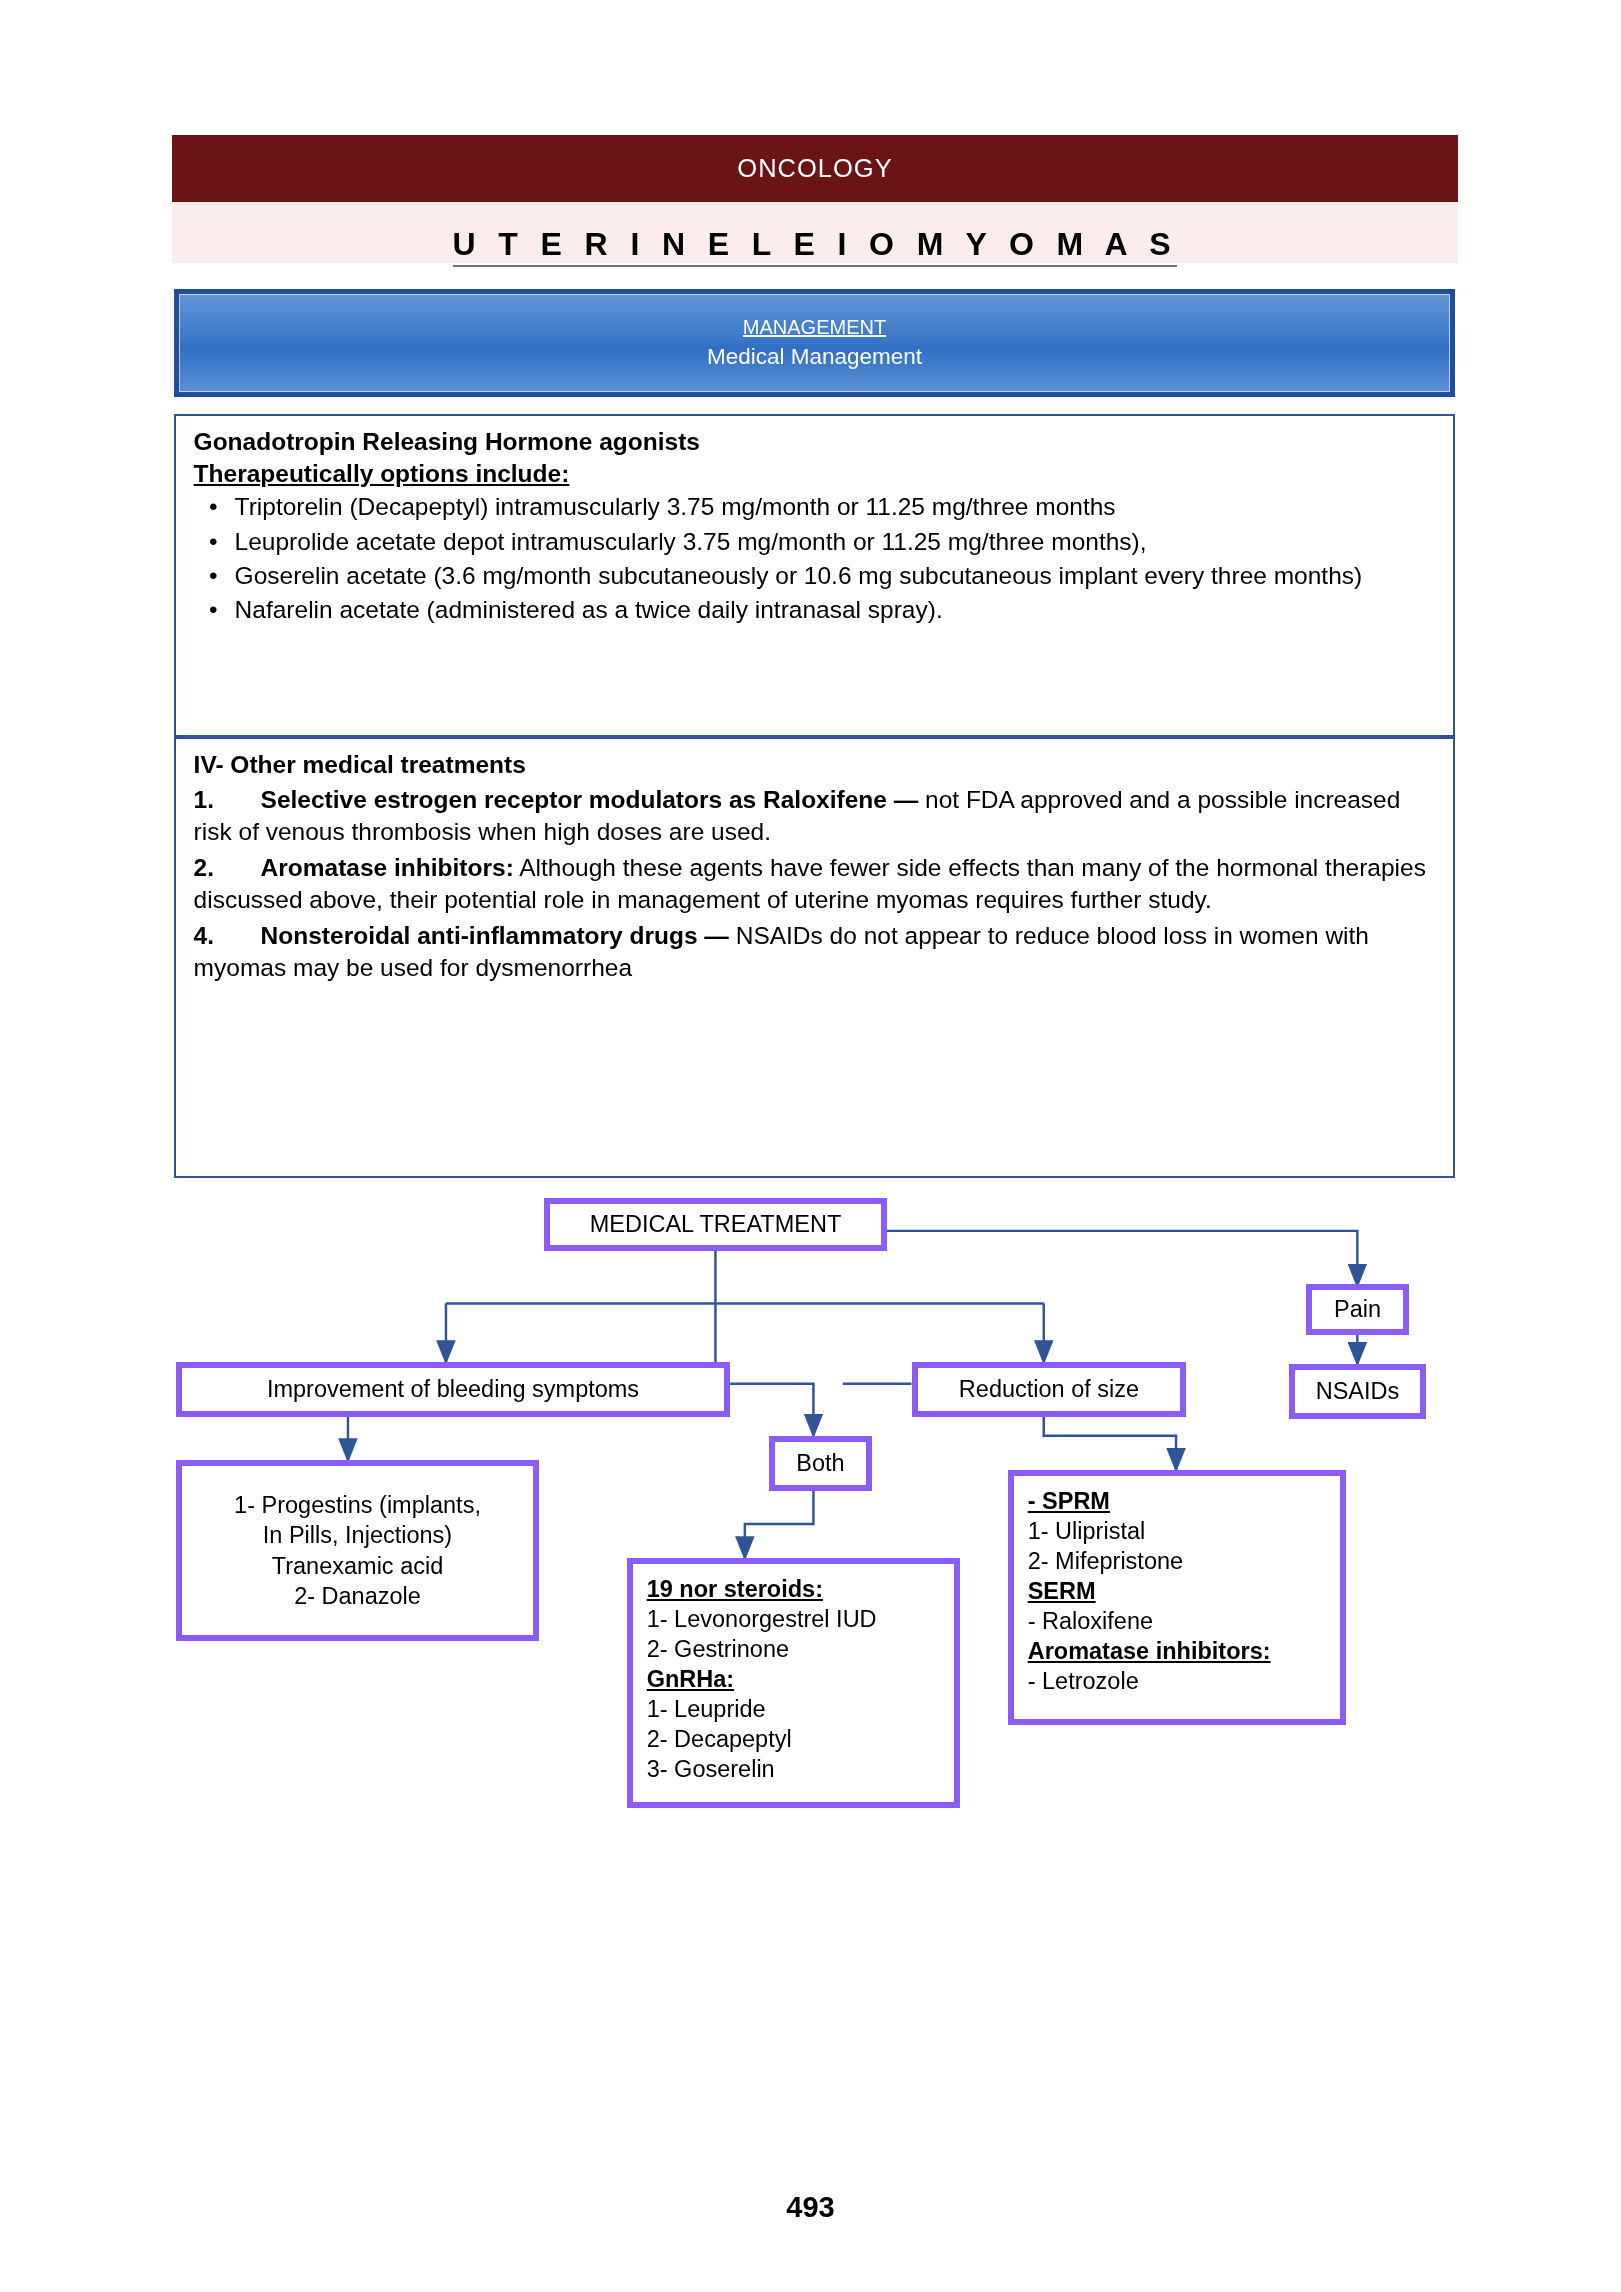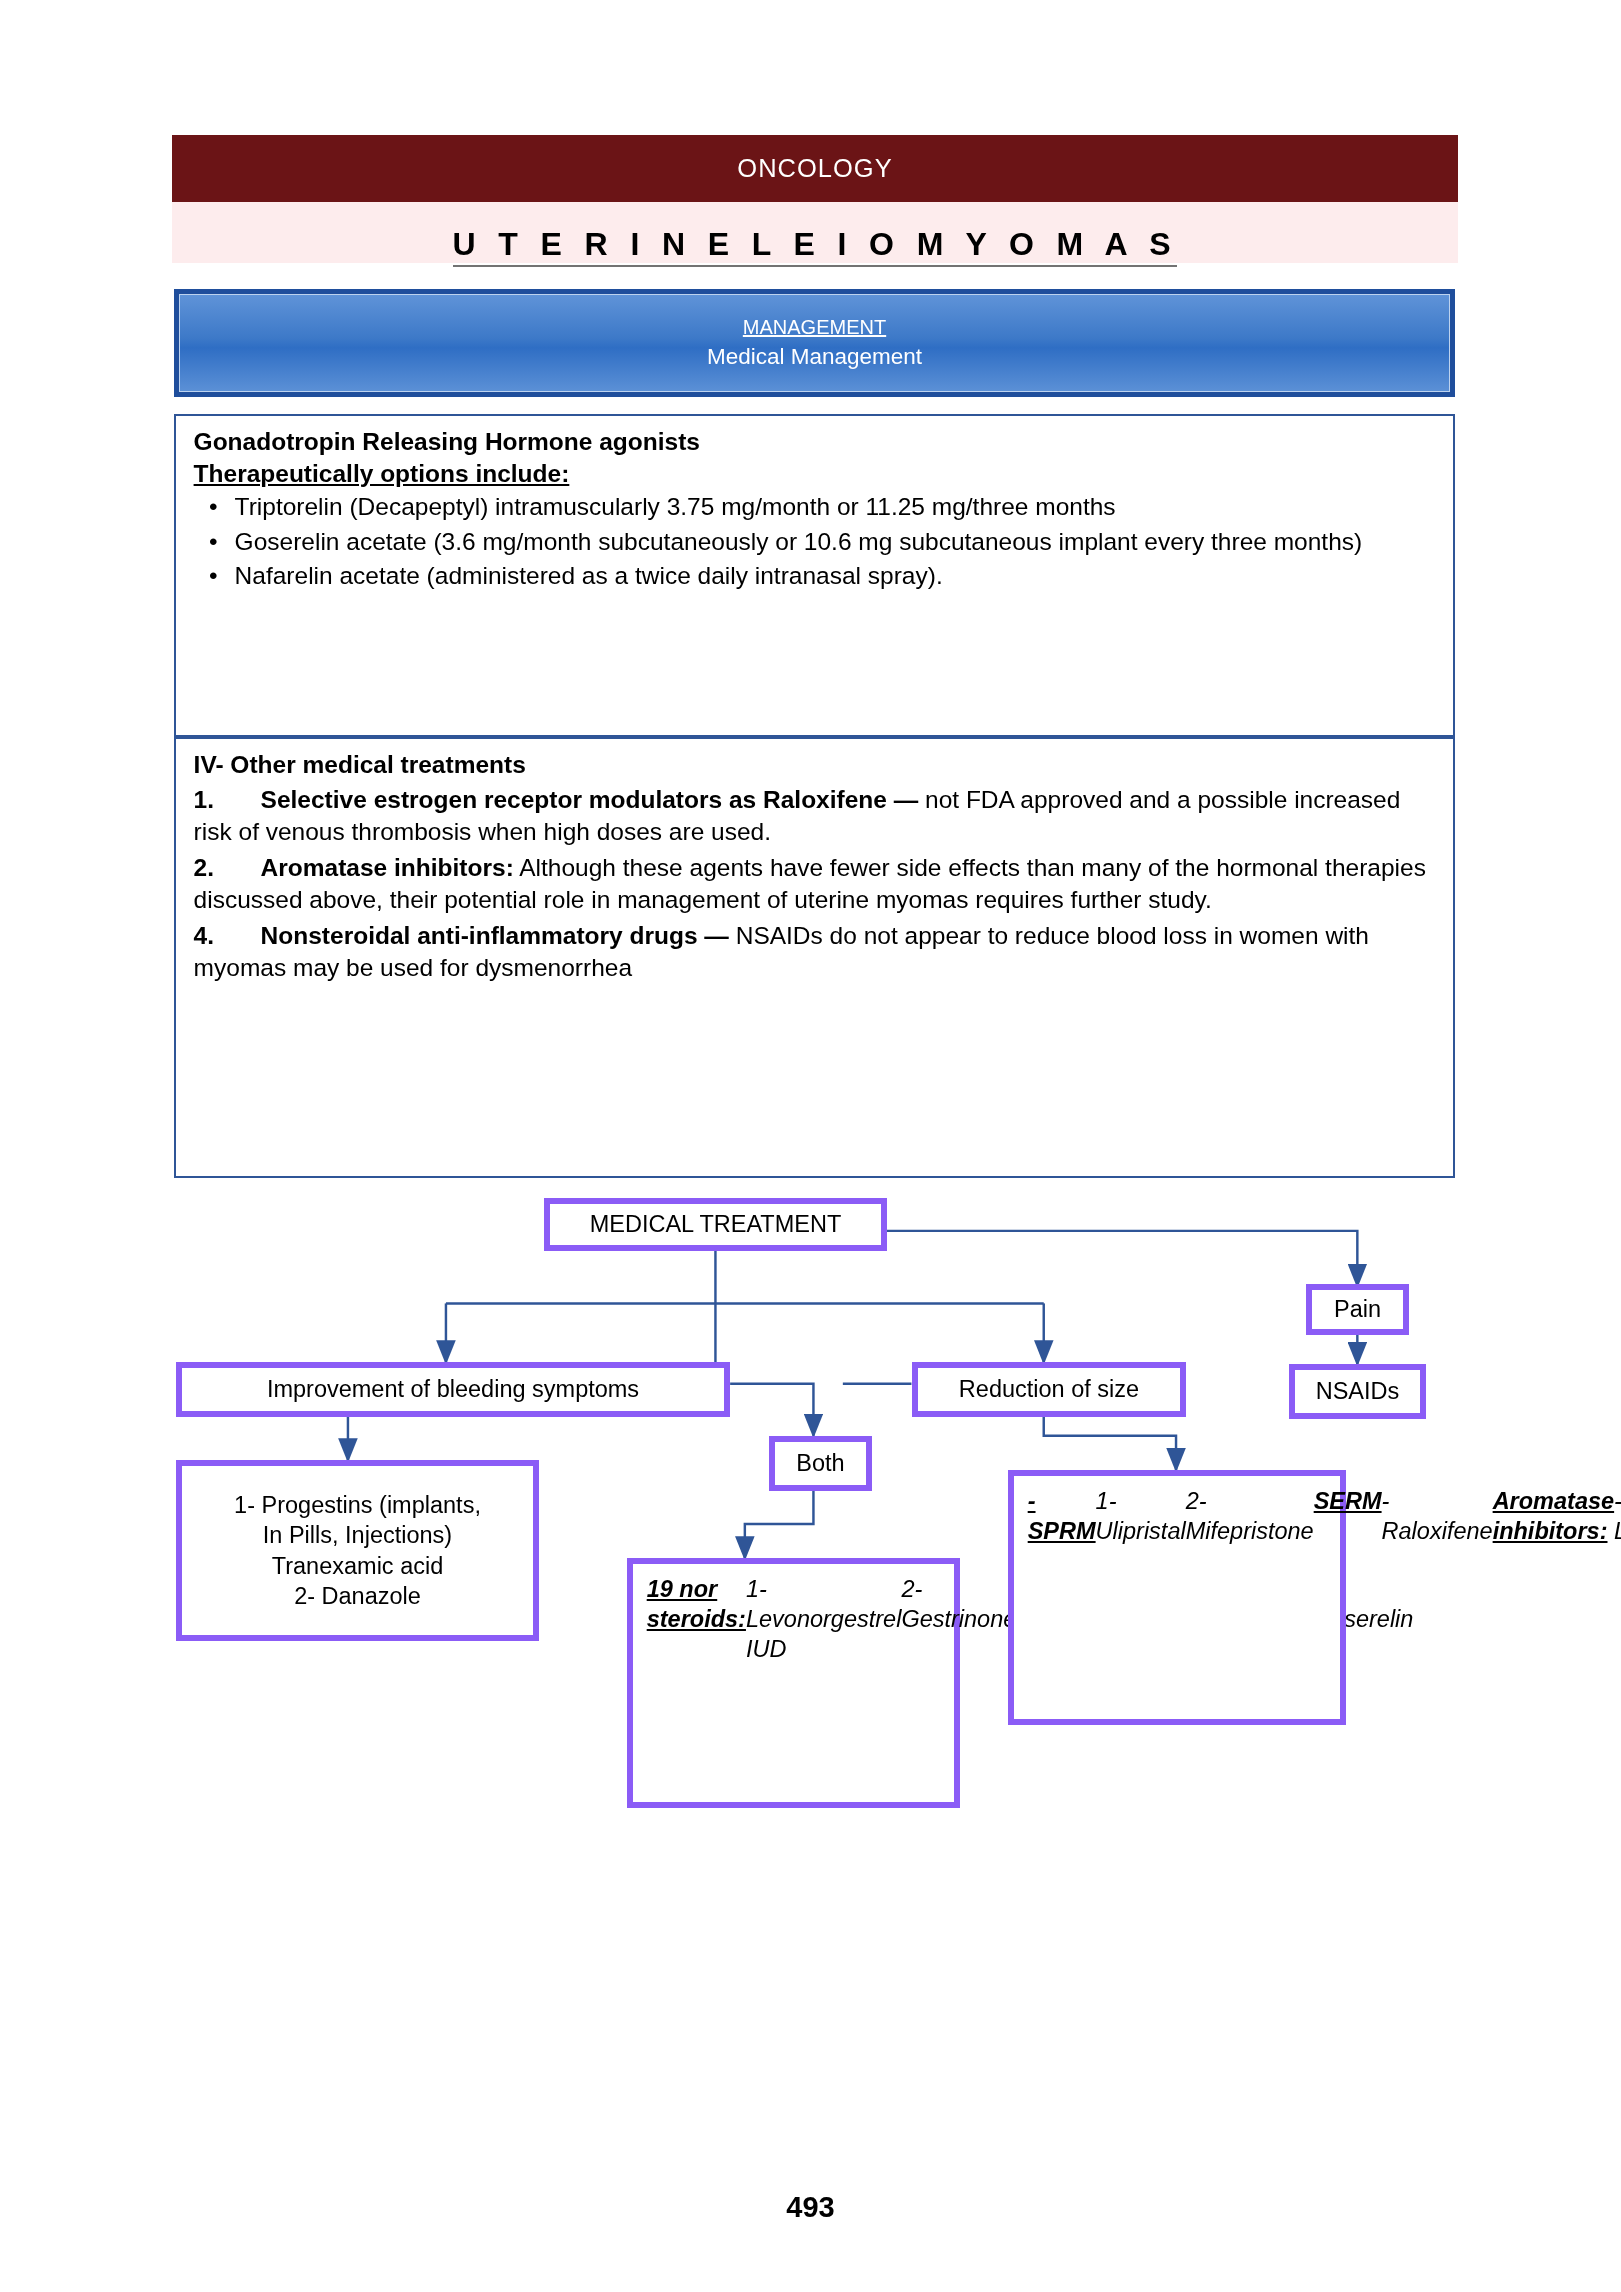--- a/index.html
+++ b/index.html
@@ -159,23 +159,22 @@
     font-size: 23.5px;
     display: flex;
     align-items: center;
     justify-content: center;
     padding: 3.9px 9.8px;
     line-height: 1.28;
   }
   .node.left-align {
     justify-content: flex-start;
     align-items: flex-start;
-    flex-direction: row;
+    flex-direction: column;
     padding: 9.8px 13.7px;
-    font-style: italic;
   }
   .node.center-col {
     flex-direction: column;
     align-items: center;
     justify-content: center;
   }
   .node .line { width: 100%; }
   .node.left-align .line { text-align: left; }
   .node.center-col .line { text-align: center; }
 
@@ -208,20 +207,21 @@
       <div class="mgmt-title">MANAGEMENT</div>
       <div class="mgmt-sub">Medical Management</div>
     </div>
   </div>
 
   <div class="box" id="box-gnrh">
     <div class="ln b">Gonadotropin Releasing Hormone agonists</div>
     <div class="ln b u">Therapeutically options include:</div>
     <ul class="bullets">
       <li>Triptorelin (Decapeptyl) intramuscularly 3.75 mg/month or 11.25 mg/three months</li>
+      <li>Leuprolide acetate depot intramuscularly 3.75 mg/month or 11.25 mg/three months),</li>
       <li>Goserelin acetate (3.6 mg/month subcutaneously or 10.6 mg subcutaneous implant every three months)</li>
       <li>Nafarelin acetate (administered as a twice daily intranasal spray).</li>
     </ul>
   </div>
 
   <div class="box" id="box-other">
     <div class="ln b">IV- Other medical treatments</div>
 
     <div class="num-item">
       <span class="num">1.</span><span class="b">Selective estrogen receptor modulators as Raloxifene —</span><span> not FDA approved and a possible increased risk of venous thrombosis when high doses are used.</span>

